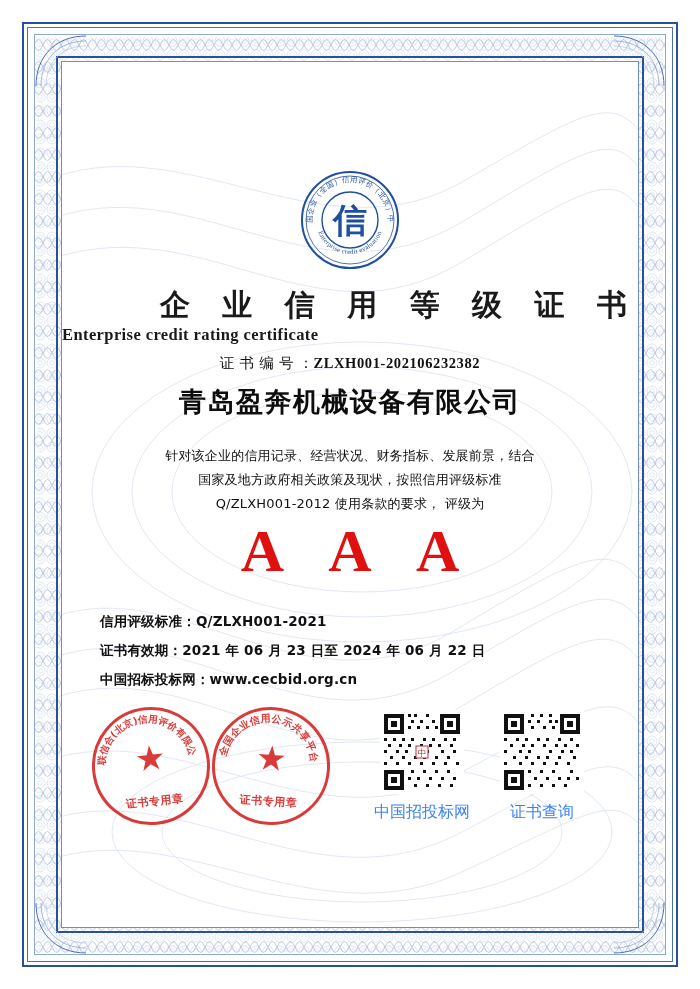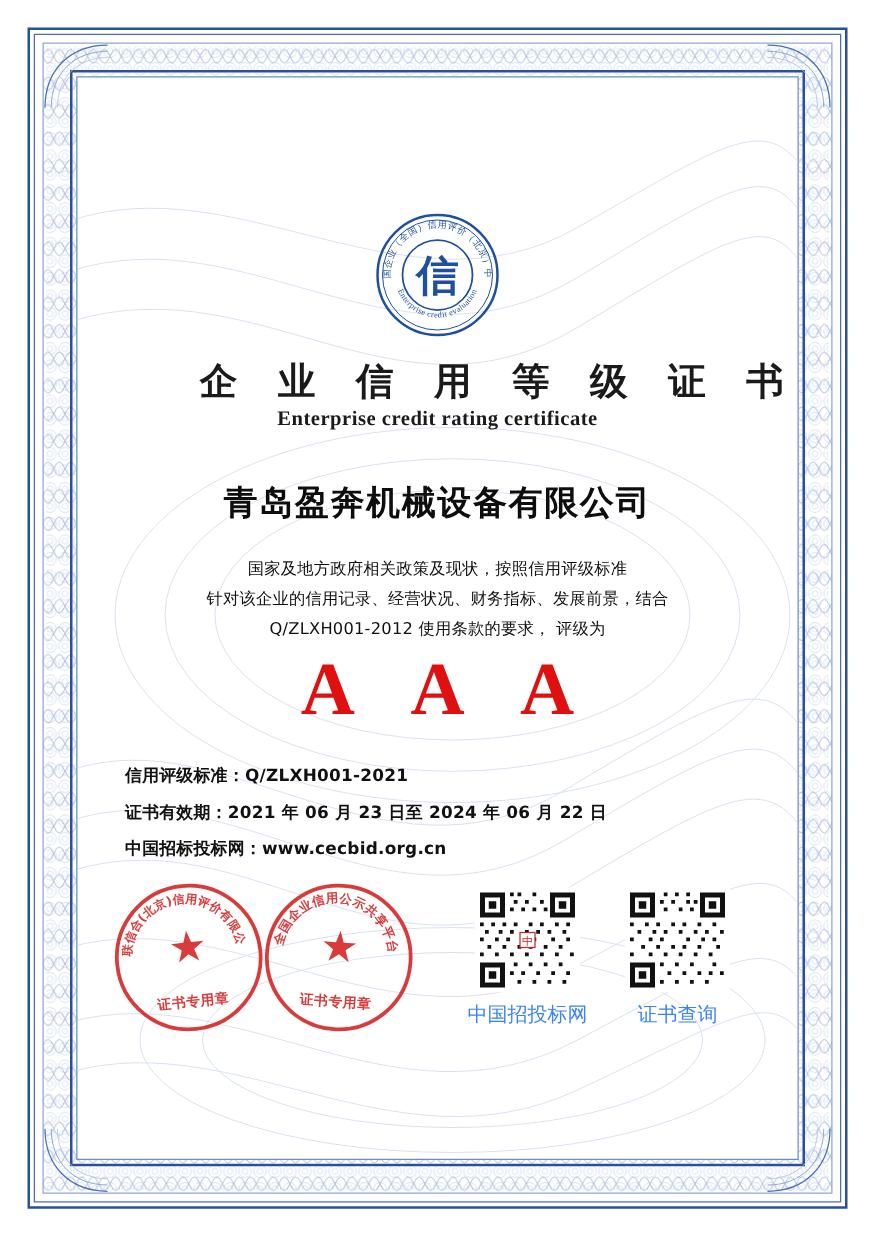--- a/index.html
+++ b/index.html
@@ -99,21 +99,20 @@
     letter-spacing: 11px;
     font-weight: bold;
     color: #1a1a1a;
     text-indent: 11px;
     font-family: "DejaVu Sans", sans-serif;
   }
   .title-en {
     position: absolute;
     left: 0; right: 0;
     top: 263px;
-    text-align: center;
     font-size: 16.5px;
     font-weight: bold;
     letter-spacing: 0.4px;
     color: #1a1a1a;
     font-family: "Liberation Serif", serif;
   }
 
   .cert-no {
     position: absolute;
     left: 0; right: 0;
@@ -369,26 +368,29 @@
             <textPath href="#arcBot" startOffset="50%" text-anchor="middle">Enterprise credit evaluation</textPath>
           </text>
           <text x="50" y="62" text-anchor="middle" font-size="34" fill="#1f4fa0" font-family="DejaVu Sans, sans-serif" font-weight="bold">信</text>
         </svg>
       </div>
     </div>
 
     <div class="title-cn">企 业 信 用 等 级 证 书</div>
     <div class="title-en">Enterprise credit rating certificate</div>
 
+    <div class="cert-no">
+      <span>证 书 编 号 ：</span><span class="val">ZLXH001-202106232382</span>
+    </div>
 
     <div class="company">青岛盈奔机械设备有限公司</div>
 
     <div class="statement">
+      <div>针对该企业的信用记录、经营状况、财务指标、发展前景，结合</div>
       <div>国家及地方政府相关政策及现状，按照信用评级标准</div>
-      <div>针对该企业的信用记录、经营状况、财务指标、发展前景，结合</div>
       <div>Q/ZLXH001-2012 使用条款的要求， 评级为</div>
     </div>
 
     <div class="grade">A A A</div>
 
     <div class="details">
       <div class="row">
         <span class="lbl">信用评级标准：</span><span class="val">Q/ZLXH001-2021</span>
       </div>
       <div class="row">

